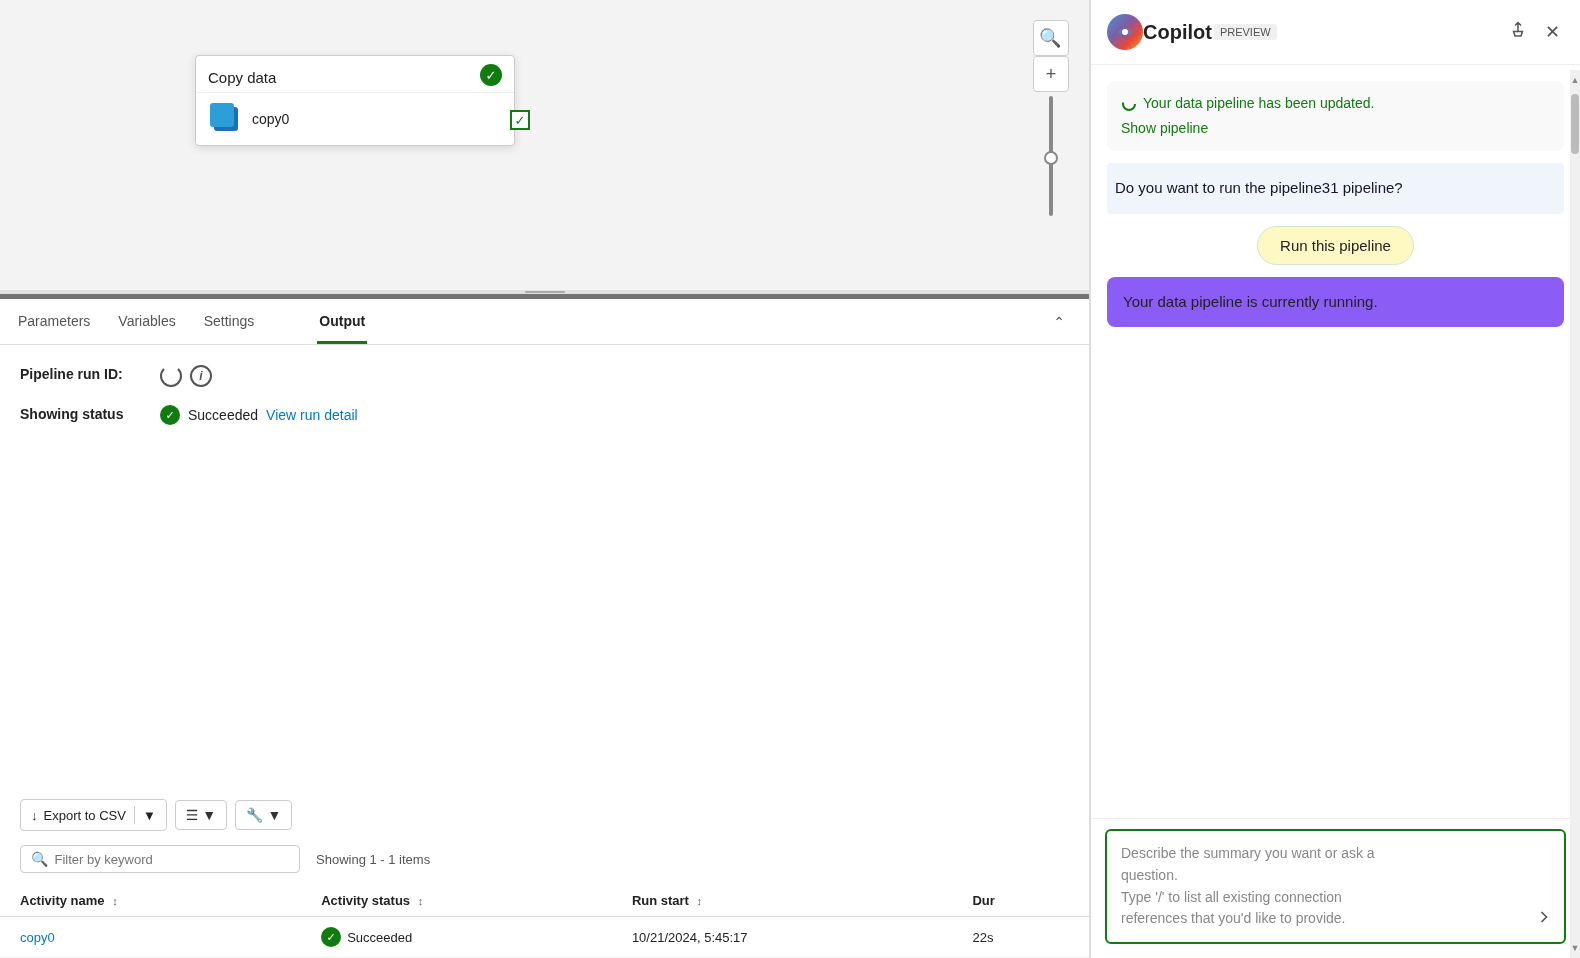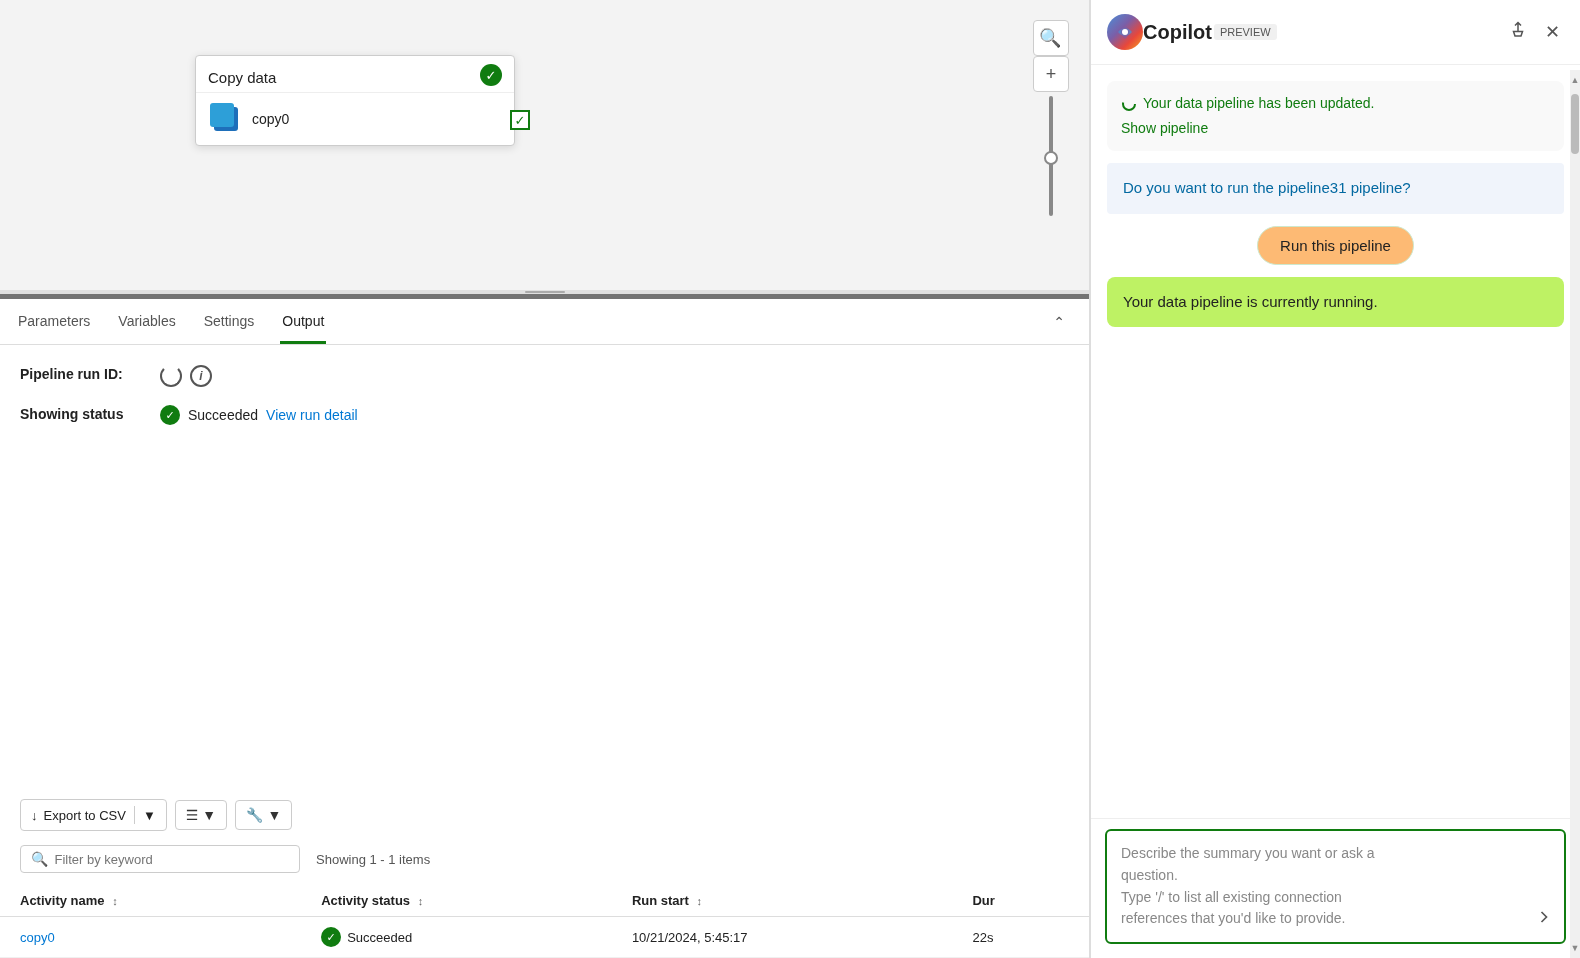--- a/index.html
+++ b/index.html
@@ -179,22 +179,23 @@
     }
     .tab-item {
       padding: 14px 2px 12px;
       font-size: 14px;
       color: #555;
       cursor: pointer;
       border-bottom: 3px solid transparent;
     }
     .tab-item.active {
       color: #222;
-      font-weight: 400;
+      font-weight: 700;
       border-bottom: 3px solid #107c10;
+      margin-left: 37px;
     }
     .collapse-btn {
       width: 28px;
       height: 28px;
       display: flex;
       align-items: center;
       justify-content: center;
       cursor: pointer;
       color: #555;
       font-size: 14px;
@@ -454,40 +455,40 @@
     .message-copilot .show-response {
       color: #107c10;
       cursor: pointer;
       font-size: 14px;
       text-decoration: none;
     }
 
     .message-question {
       background: #f0f4fb;
       border-radius: 4px;
-      padding: 14px 16px;
-      color: #0369a1;
+      padding: 14px 8px;
+      color: #0f172a;
       font-size: 15px;
       line-height: 1.5;
     }
 
     .suggestion-btn {
       align-self: center;
-      background: #fdba74;
+      background: #fef9c3;
       border: 1px solid #cde8cd;
       border-radius: 20px;
       padding: 10px 22px;
       font-size: 15px;
       color: #222;
       cursor: pointer;
       font-weight: 500;
     }
 
     .message-running {
-      background: #bef264;
+      background: #8b5cf6;
       border-radius: 8px;
       padding: 14px 16px;
       color: #222;
       font-size: 15px;
       line-height: 1.5;
     }
 
     .spacer { flex: 1; }
 
     .summarize-area {

